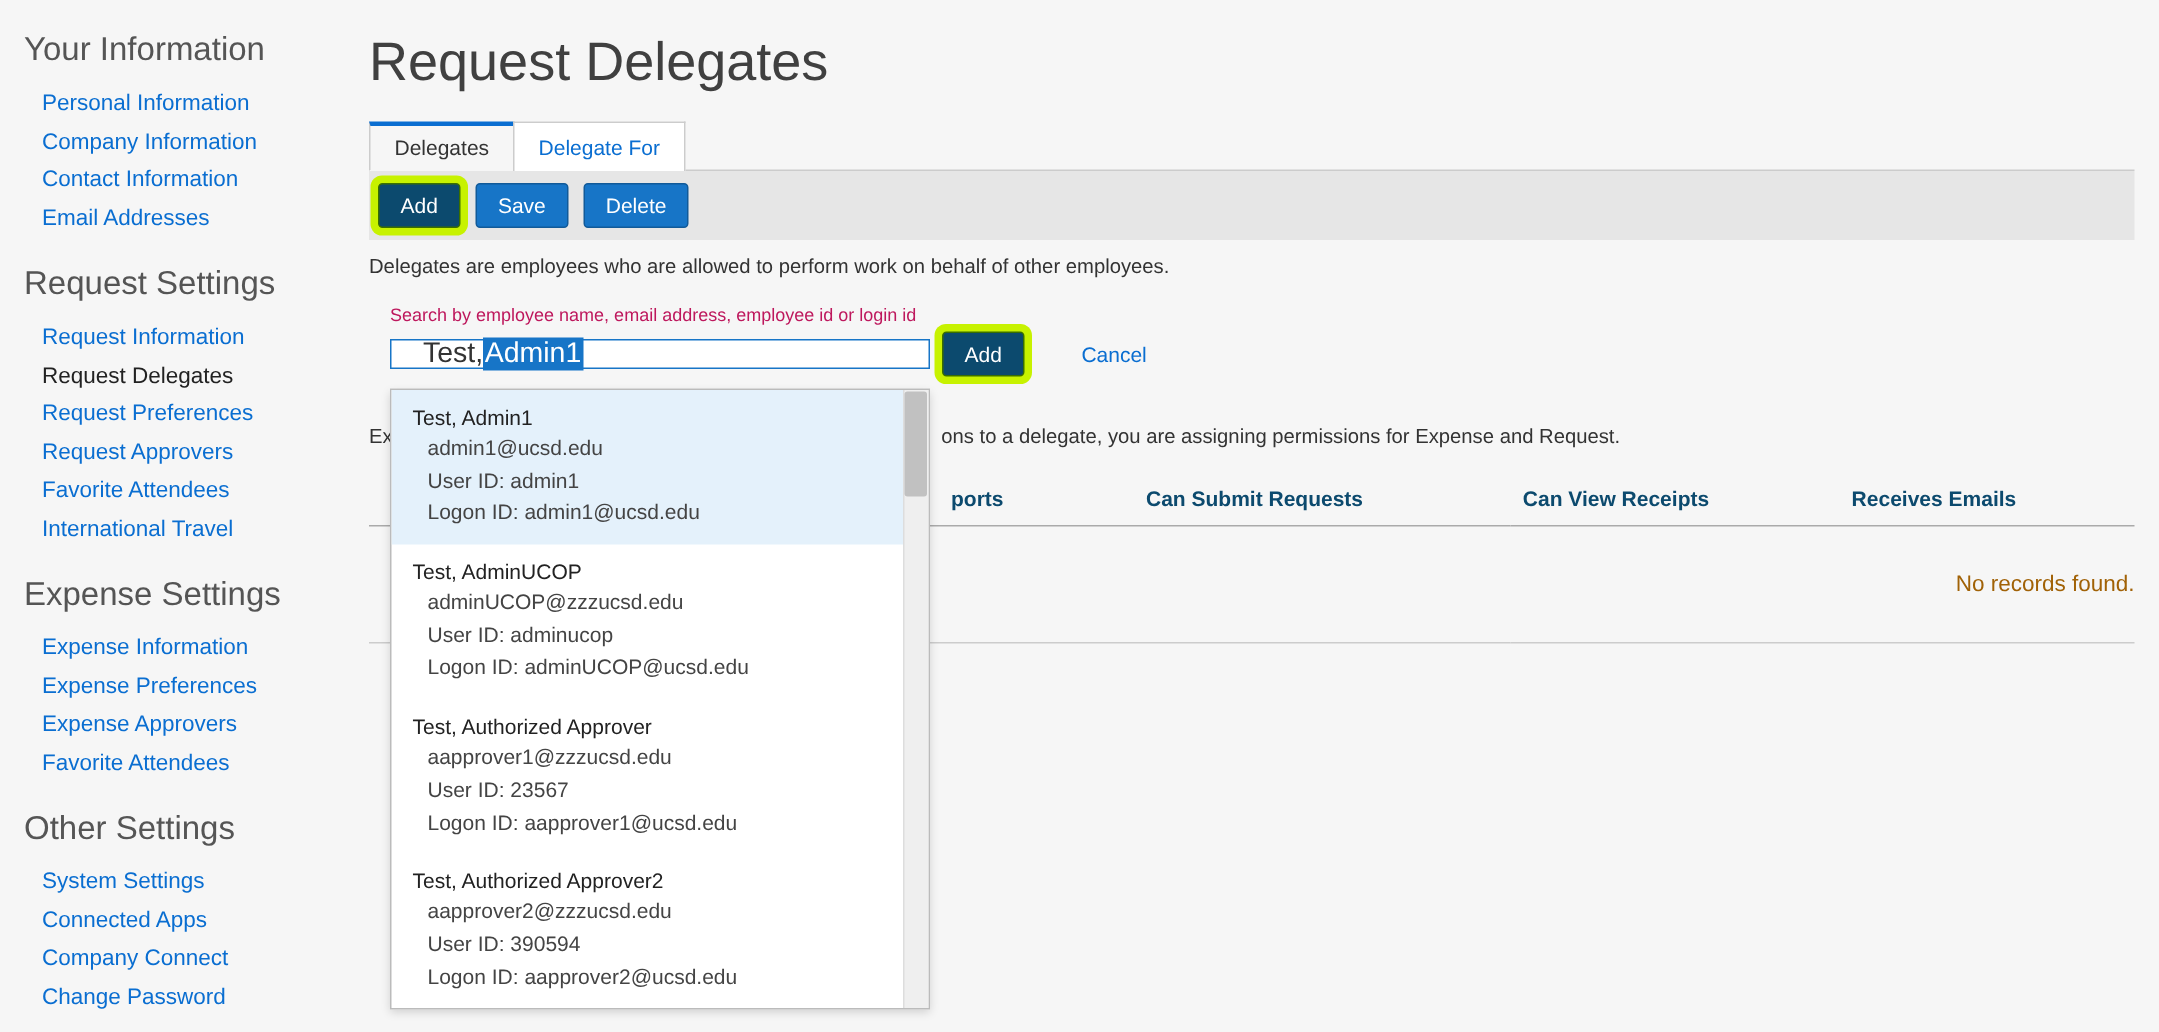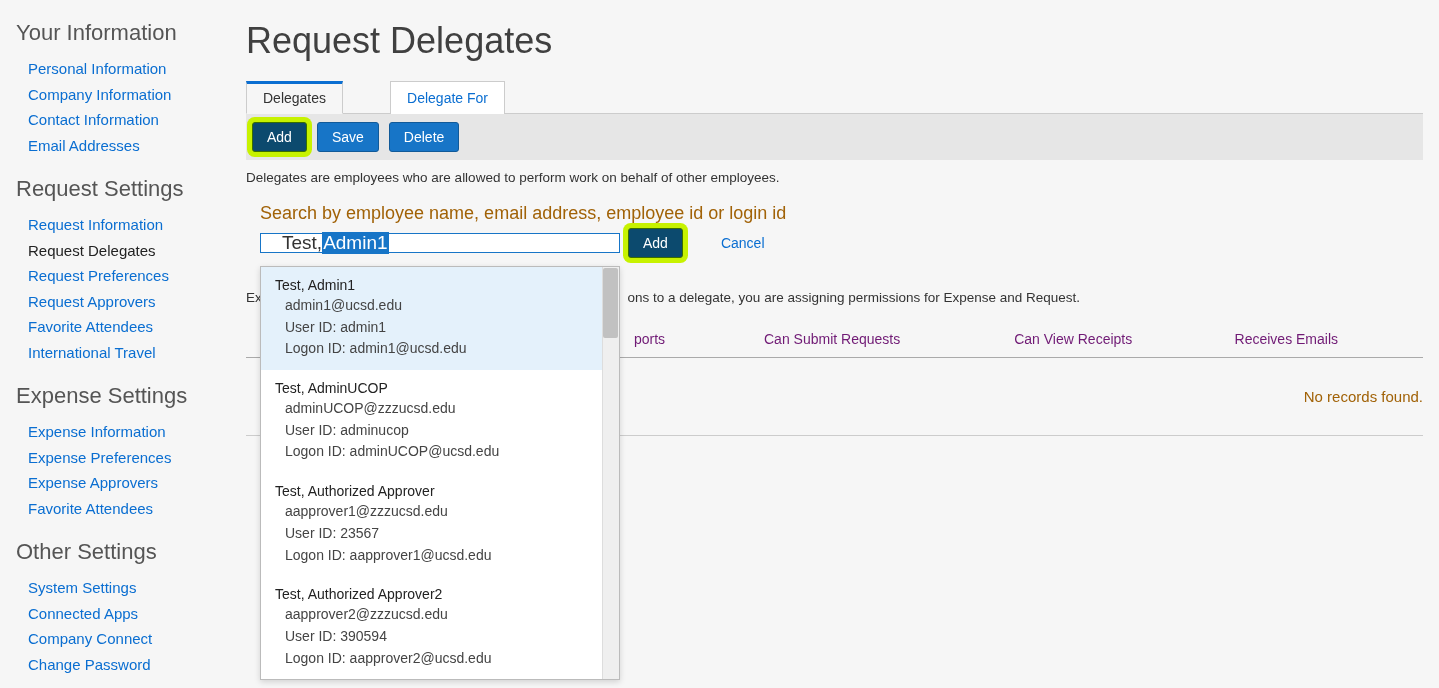--- a/index.html
+++ b/index.html
@@ -41,21 +41,20 @@
   .page-title {
     font-size: 36px;
     font-weight: 300;
     color: #404040;
     margin: 0 0 18px 0;
   }
   .tabs {
     display: flex;
     border-bottom: 1px solid #ccc;
     margin-bottom: 0;
-    gap: 48px;
   }
   .tab {
     padding: 8px 16px 7px 16px;
     border: 1px solid #ccc;
     border-bottom: none;
     margin-right: -1px;
     font-size: 14px;
     color: #0a6ed1;
     cursor: pointer;
     background: #fff;
@@ -95,22 +94,22 @@
     background: #1775c7;
     color: #fff;
     border: 1px solid #115a99;
   }
   .info-text {
     font-size: 13.5px;
     color: #333;
     margin: 8px 0 18px 0;
   }
   .search-label {
-    font-size: 18px;
-    color: #a16207;
+    font-size: 12px;
+    color: #be185d;
     margin-left: 14px;
     margin-bottom: 4px;
     display: block;
   }
   .search-wrap {
     position: relative;
     height: 40px;
   }
   .search-row {
     display: flex;
@@ -181,23 +180,23 @@
     margin: 22px 0 16px 0;
   }
   
   .table {
     width: 100%;
     border-collapse: collapse;
     margin-top: 0;
   }
   .table th {
     text-align: left;
-    font-weight: 400;
-    font-size: 14px;
-    color: #701a75;
+    font-weight: 700;
+    font-size: 14px;
+    color: #0c4a6e;
     padding: 10px 8px;
     border-bottom: 1px solid #aaa;
   }
   .no-records {
     text-align: right;
     color: #a16207;
     font-size: 15px;
     padding: 30px 0;
     border-bottom: 1px solid #ccc;
   }

